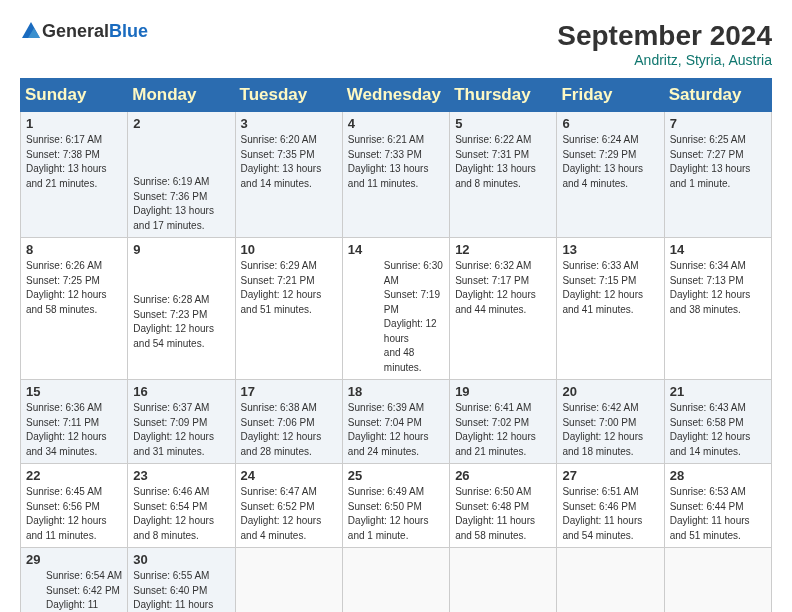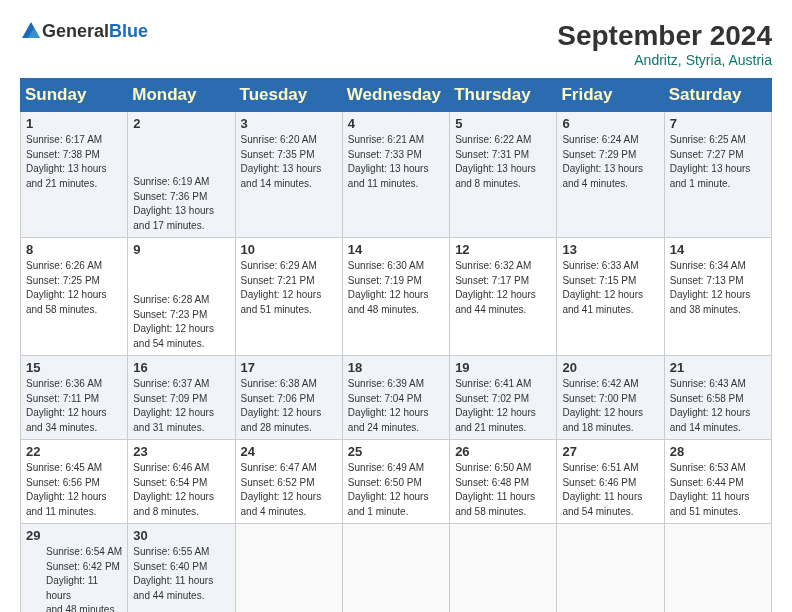--- a/index.html
+++ b/index.html
@@ -192,21 +192,21 @@
         </td>
         <td>
           <span class="day-number">10</span>
           <div class="day-info" style="white-space: pre-line;">Sunrise: 6:29 AM
 Sunset: 7:21 PM
 Daylight: 12 hours
 and 51 minutes.</div>
         </td>
         <td>
           <span class="day-number">14</span>
-          <div class="day-info" style="white-space: pre-line;">Sunrise: 6:30 AM
+          <div class="day-info" style="white-space: pre-line; margin-left: 36px;">Sunrise: 6:30 AM
 Sunset: 7:19 PM
 Daylight: 12 hours
 and 48 minutes.</div>
         </td>
         <td>
           <span class="day-number">12</span>
           <div class="day-info" style="white-space: pre-line;">Sunrise: 6:32 AM
 Sunset: 7:17 PM
 Daylight: 12 hours
 and 44 minutes.</div>

